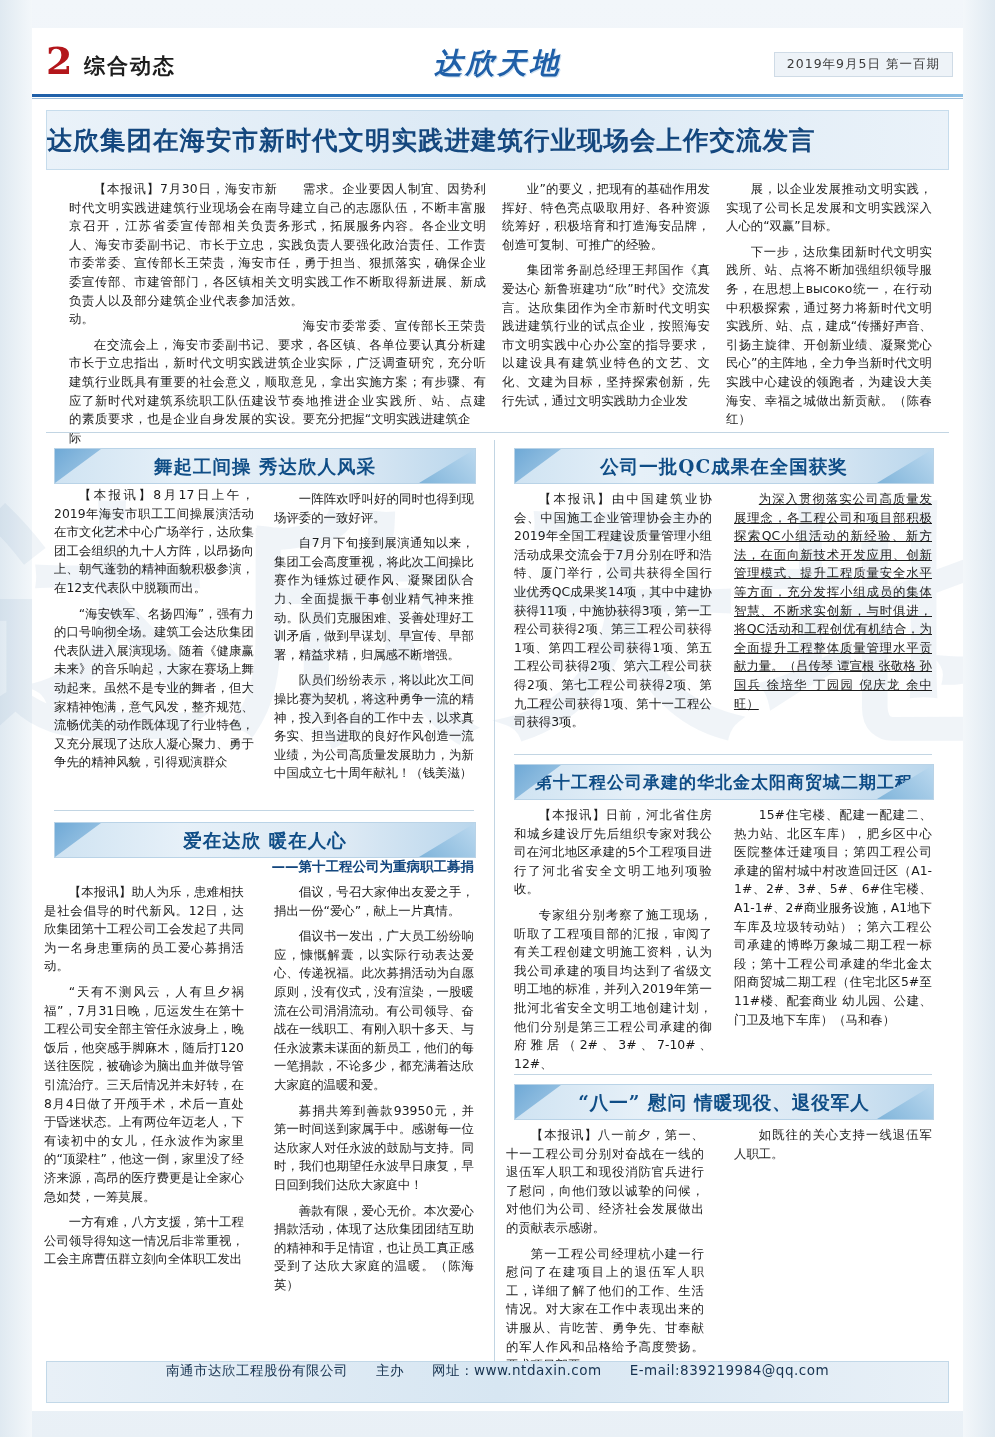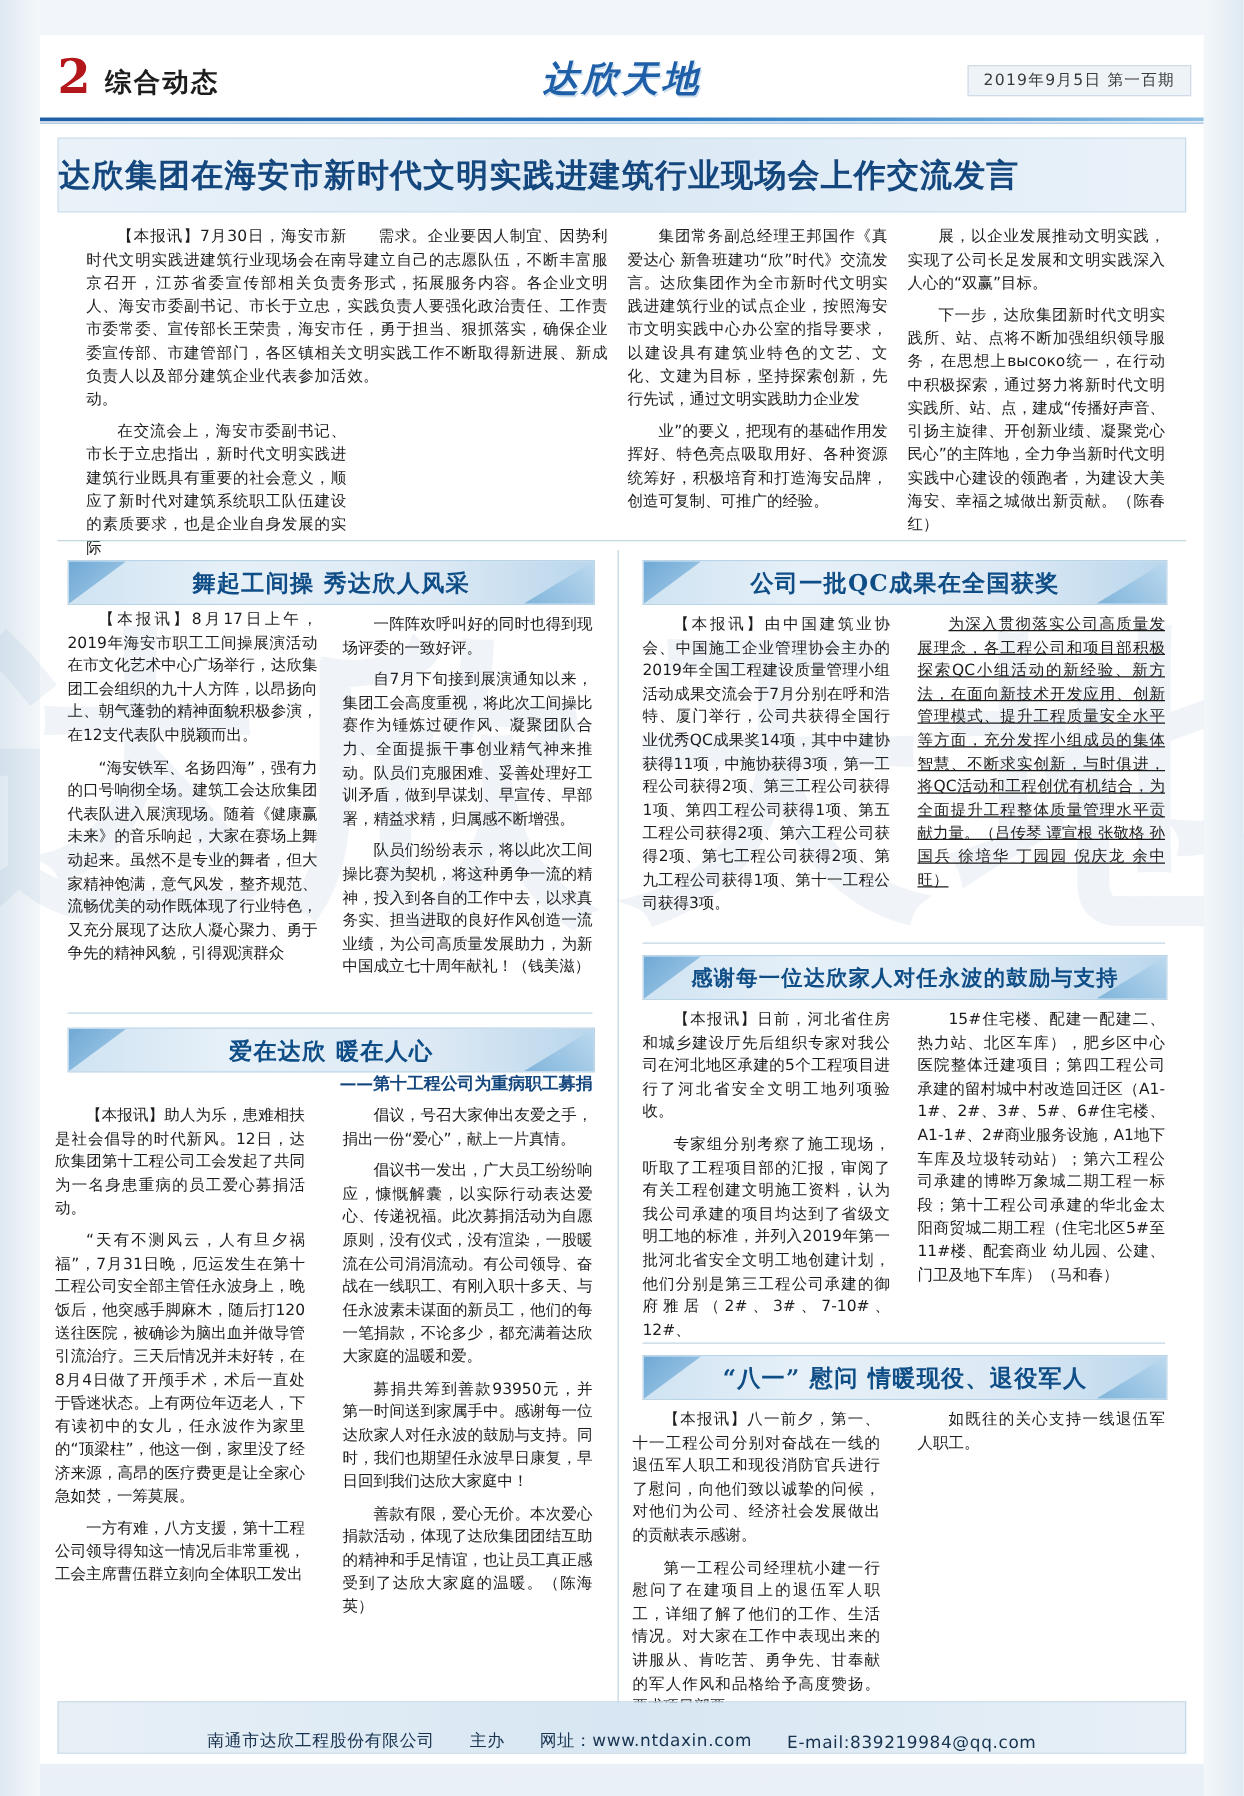--- a/index.html
+++ b/index.html
@@ -126,21 +126,21 @@
   }
   
   .vrule{position:absolute;width:1px;background:#c2d5e3;}
   .hrule{position:absolute;height:1px;background:#c2d5e3;}
 
   
   .footer{
     position:absolute;left:14px;right:14px;bottom:8px;height:40px;
     background:linear-gradient(90deg,#e8f0f7,#d7e6f2 50%,#e8f0f7);
     border:1px solid #c2d8e8;
-    display:flex;align-items:flex-end;justify-content:center;gap:28px;
+    display:flex;align-items:flex-start;justify-content:center;gap:28px;
     font-size:13.5px;color:#16324f;letter-spacing:.5px;
   }
 </style>
 </head>
 <body>
 
 <div class="page">
  <div class="sheet">
 
   <div class="masthead">
@@ -159,24 +159,25 @@
   <div class="lead-box">
     <div class="lead-title">达欣集团在海安市新时代文明实践进建筑行业现场会上作交流发言</div>
   </div>
 
   <div class="col" style="left:22px;top:152px;width:208px;margin-left:15px;">
     <p class="t">【本报讯】7月30日，海安市新时代文明实践进建筑行业现场会在南京召开，江苏省委宣传部相关负责人、海安市委副书记、市长于立忠，市委常委、宣传部长王荣贵，海安市委宣传部、市建管部门，各区镇相关负责人以及部分建筑企业代表参加活动。</p>
     <p class="t">在交流会上，海安市委副书记、市长于立忠指出，新时代文明实践进建筑行业既具有重要的社会意义，顺应了新时代对建筑系统职工队伍建设的素质要求，也是企业自身发展的实际</p>
   </div>
   <div class="col" style="left:246px;top:152px;width:208px;">
     <p class="t">需求。企业要因人制宜、因势利导建立自己的志愿队伍，不断丰富服务形式，拓展服务内容。各企业文明实践负责人要强化政治责任、工作责任，勇于担当、狠抓落实，确保企业文明实践工作不断取得新进展、新成效。</p>
+    <p class="t">海安市委常委、宣传部长王荣贵要求，各区镇、各单位要认真分析建筑企业实际，广泛调查研究，充分听取意见，拿出实施方案；有步骤、有节奏地推进企业实践所、站、点建设。要充分把握“文明实践进建筑企</p>
   </div>
   <div class="col" style="left:470px;top:152px;width:208px;">
+    <p class="t">业”的要义，把现有的基础作用发挥好、特色亮点吸取用好、各种资源统筹好，积极培育和打造海安品牌，创造可复制、可推广的经验。</p>
     <p class="t">集团常务副总经理王邦国作《真爱达心 新鲁班建功“欣”时代》交流发言。达欣集团作为全市新时代文明实践进建筑行业的试点企业，按照海安市文明实践中心办公室的指导要求，以建设具有建筑业特色的文艺、文化、文建为目标，坚持探索创新，先行先试，通过文明实践助力企业发</p>
-    <p class="t">业”的要义，把现有的基础作用发挥好、特色亮点吸取用好、各种资源统筹好，积极培育和打造海安品牌，创造可复制、可推广的经验。</p>
   </div>
   <div class="col" style="left:694px;top:152px;width:206px;">
     <p class="t">展，以企业发展推动文明实践，实现了公司长足发展和文明实践深入人心的“双赢”目标。</p>
     <p class="t">下一步，达欣集团新时代文明实践所、站、点将不断加强组织领导服务，在思想上высоко统一，在行动中积极探索，通过努力将新时代文明实践所、站、点，建成“传播好声音、引扬主旋律、开创新业绩、凝聚党心民心”的主阵地，全力争当新时代文明实践中心建设的领跑者，为建设大美海安、幸福之城做出新贡献。（陈春红）</p>
   </div>
 
   <div class="hrule" style="left:14px;right:14px;top:404px;"></div>
 
   <div class="vrule" style="left:462px;top:412px;height:952px;"></div>
 
@@ -226,21 +227,21 @@
   </div>
   <div class="col" style="left:702px;top:462px;width:198px;text-decoration:underline;">
     <p class="t">为深入贯彻落实公司高质量发展理念，各工程公司和项目部积极探索QC小组活动的新经验、新方法，在面向新技术开发应用、创新管理模式、提升工程质量安全水平等方面，充分发挥小组成员的集体智慧、不断求实创新，与时俱进，将QC活动和工程创优有机结合，为全面提升工程整体质量管理水平贡献力量。（吕传琴  谭宣根  张敬格  孙国兵  徐培华  丁园园  倪庆龙  余中旺）</p>
   </div>
 
   <div class="hrule" style="left:482px;width:418px;top:726px;"></div>
 
   <div class="secbar" style="left:482px;width:418px;top:736px;">
     <span class="tri"></span>
     <span class="tri2"></span>
-    <span class="st" style="font-size:17px;">感谢每一位达欣家人对任永波的鼓励与支持</span>
+    <span class="st" style="font-size:17px;">第十工程公司承建的华北金太阳商贸城二期工程</span>
   </div>
   <div class="col" style="left:482px;top:778px;width:198px;">
     <p class="t">【本报讯】日前，河北省住房和城乡建设厅先后组织专家对我公司在河北地区承建的5个工程项目进行了河北省安全文明工地列项验收。</p>
     <p class="t">专家组分别考察了施工现场，听取了工程项目部的汇报，审阅了有关工程创建文明施工资料，认为我公司承建的项目均达到了省级文明工地的标准，并列入2019年第一批河北省安全文明工地创建计划，他们分别是第三工程公司承建的御府雅居（2#、3#、7-10#、12#、</p>
   </div>
   <div class="col" style="left:702px;top:778px;width:198px;">
     <p class="t">15#住宅楼、配建一配建二、热力站、北区车库），肥乡区中心医院整体迁建项目；第四工程公司承建的留村城中村改造回迁区（A1-1#、2#、3#、5#、6#住宅楼、A1-1#、2#商业服务设施，A1地下车库及垃圾转动站）；第六工程公司承建的博晔万象城二期工程一标段；第十工程公司承建的华北金太阳商贸城二期工程（住宅北区5#至11#楼、配套商业 幼儿园、公建、门卫及地下车库）（马和春）</p>
   </div>
 
   <div class="hrule" style="left:482px;width:418px;top:1046px;"></div>

